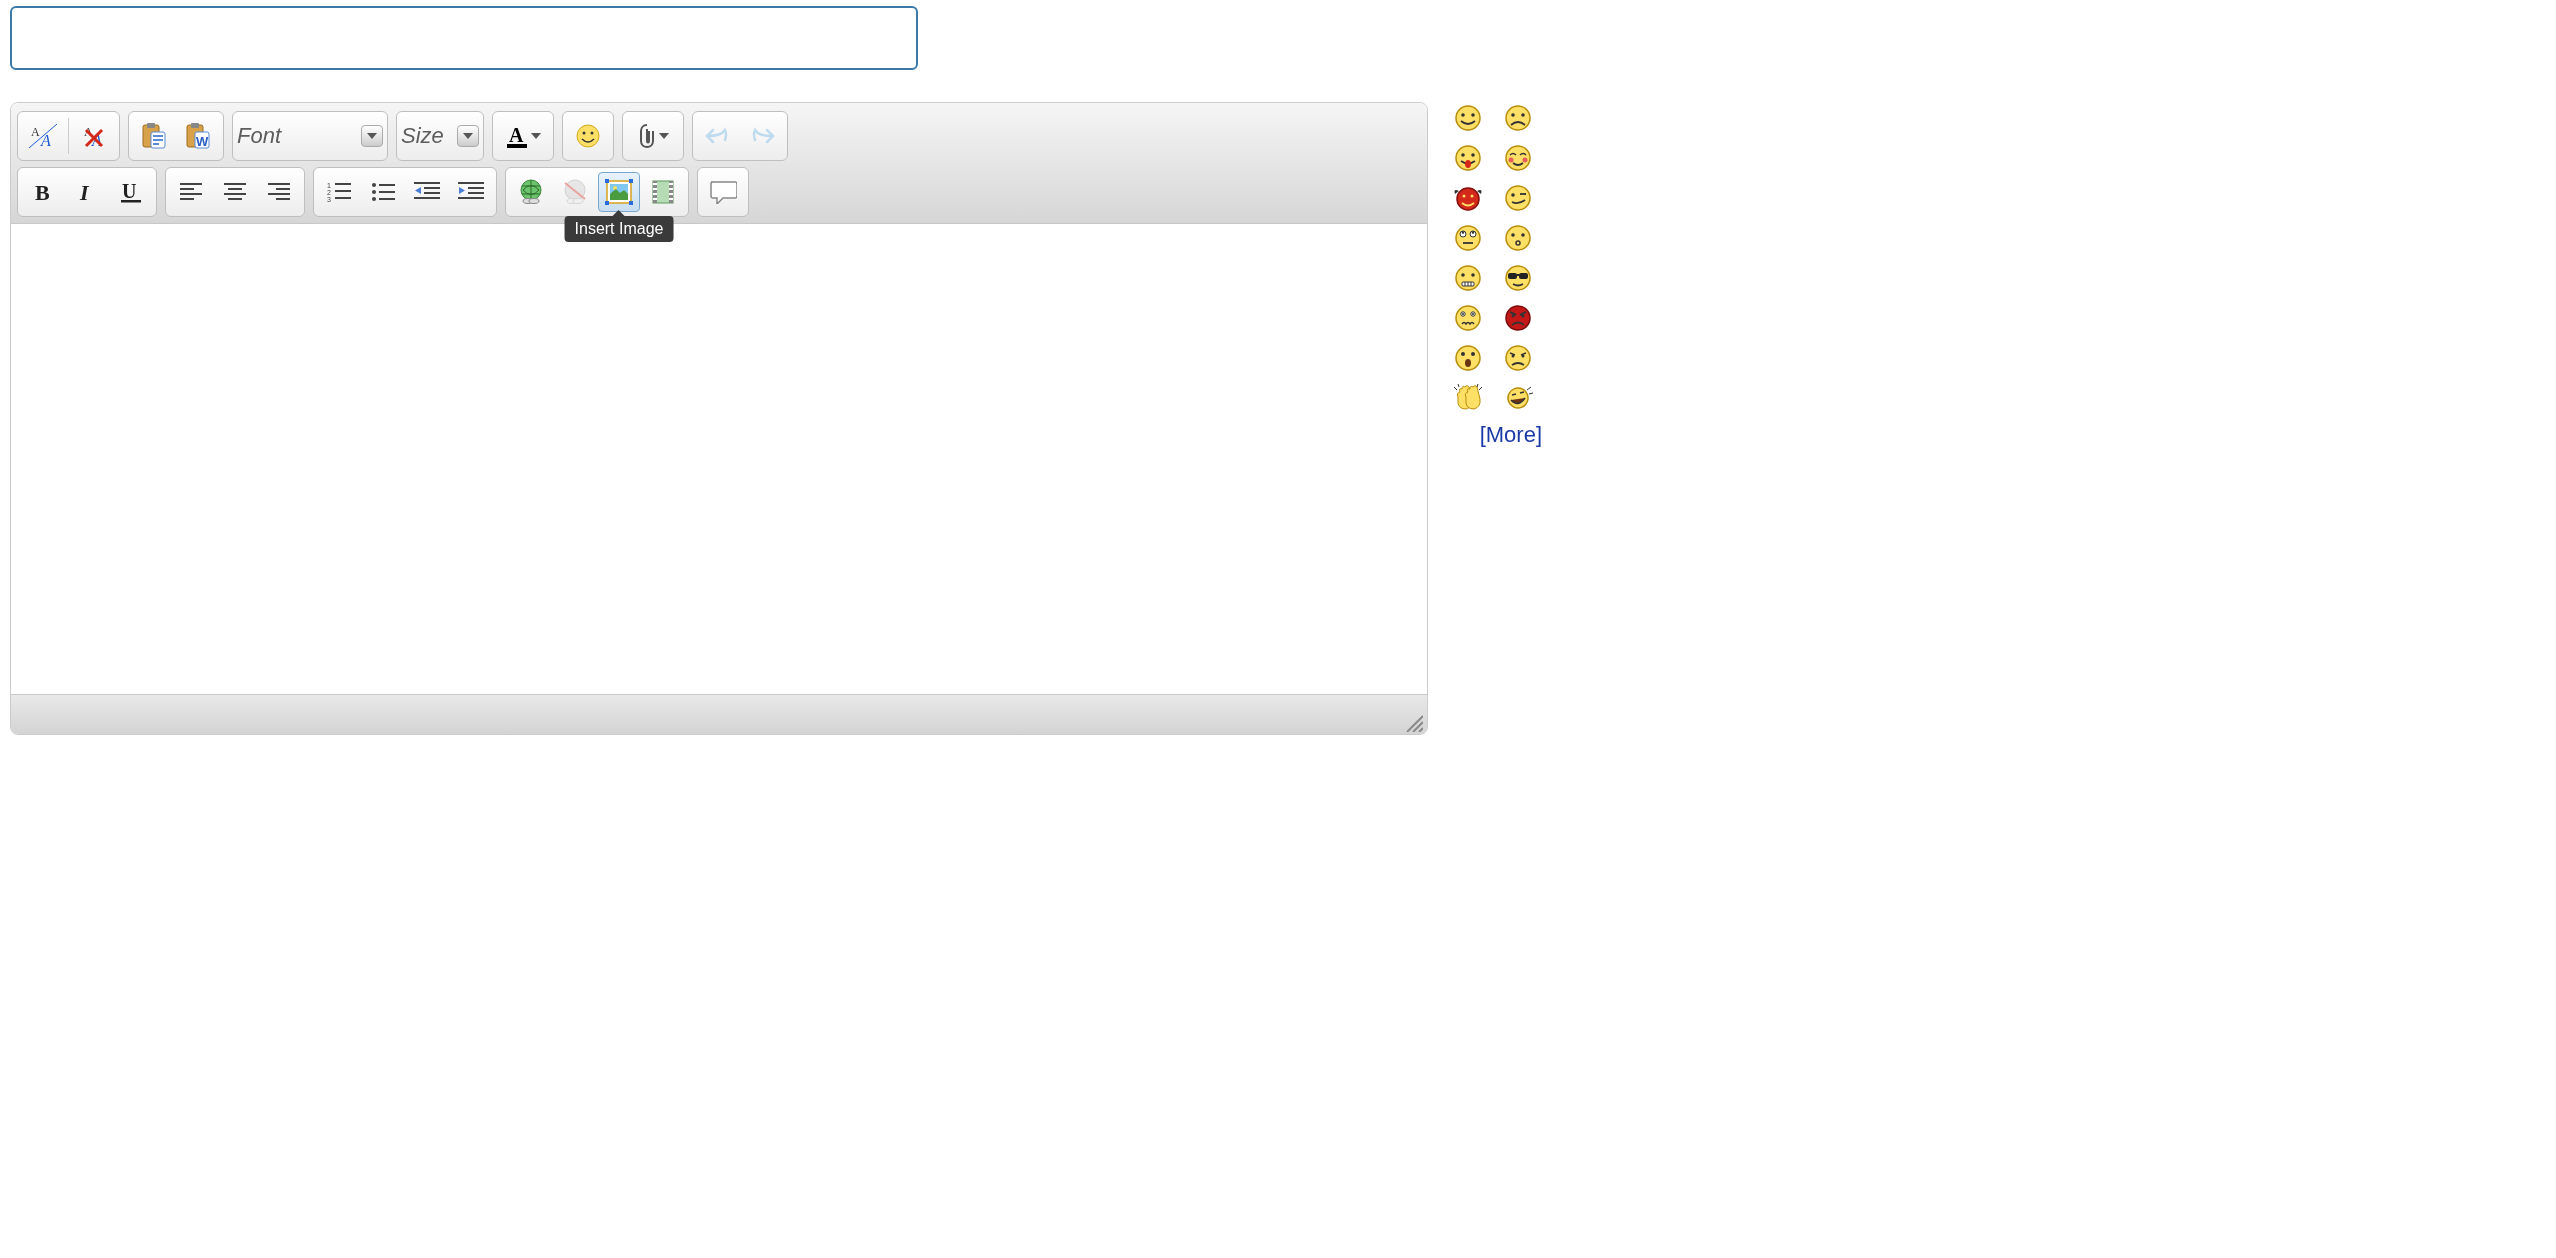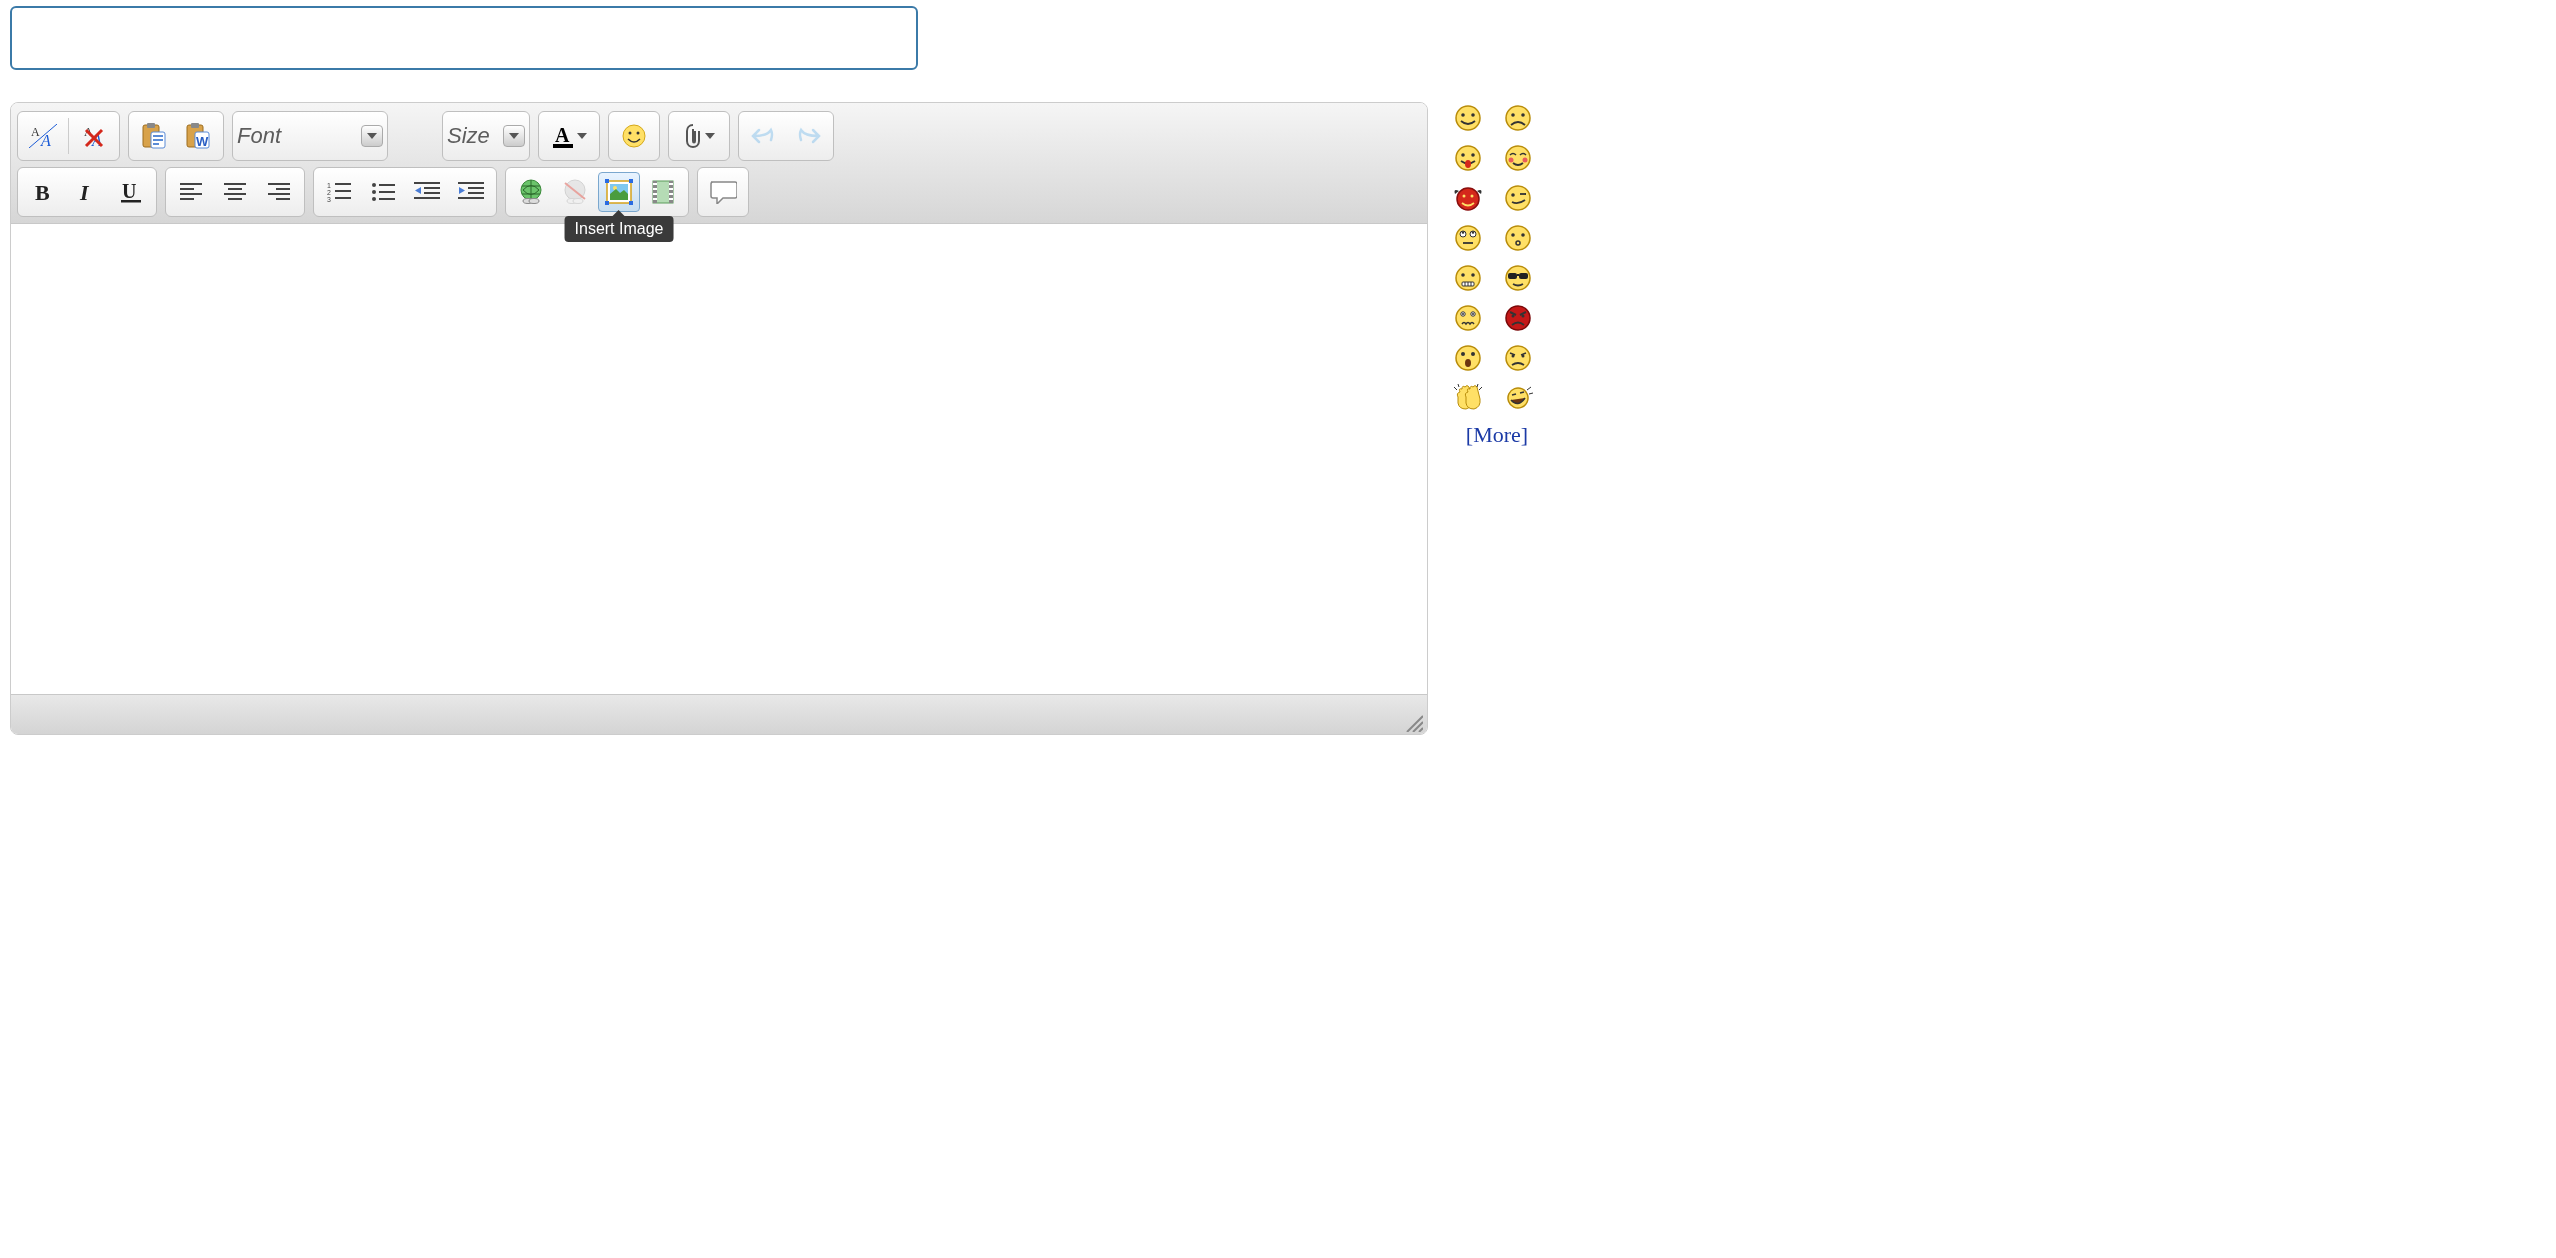--- a/index.html
+++ b/index.html
@@ -77,21 +77,21 @@
   align-items: center;
   gap: 10px;
   padding: 0 4px;
 }
 .sel-label {
   font-style: italic;
   color: #5d5d5d;
   font-size: 22px;
 }
 .sel.font { width: 156px; justify-content: space-between; }
-.sel.size { width: 88px; justify-content: space-between; margin-left: 46px; }
+.sel.size { width: 88px; justify-content: space-between; }
 .sel-arrow {
   width: 22px; height: 22px;
   background: linear-gradient(#fff,#ccc);
   border: 1px solid #aaa;
   border-radius: 4px;
   display: flex; align-items: center; justify-content: center;
 }
 .sel-arrow svg { width: 10px; height: 6px; }
 .caret { margin-left: 2px; }
 .caret svg { width: 10px; height: 6px; }
@@ -141,23 +141,22 @@
 .smy {
   width: 32px; height: 32px;
   display: flex; align-items: center; justify-content: center;
   font-size: 28px;
   cursor: pointer;
 }
 .more-link {
   grid-column: span 2;
   color: #1b3aa6;
   font-size: 22px;
-  text-align: center;
+  text-align: right;
   cursor: pointer;
-  font-family: Liberation Serif, serif;
 }
 svg { display: block; }
 </style>
 </head>
 <body>
 
 <input class="title-input" type="text" value="" style="">
 
 <div class="editor-wrap">
   <div class="editor-frame">

